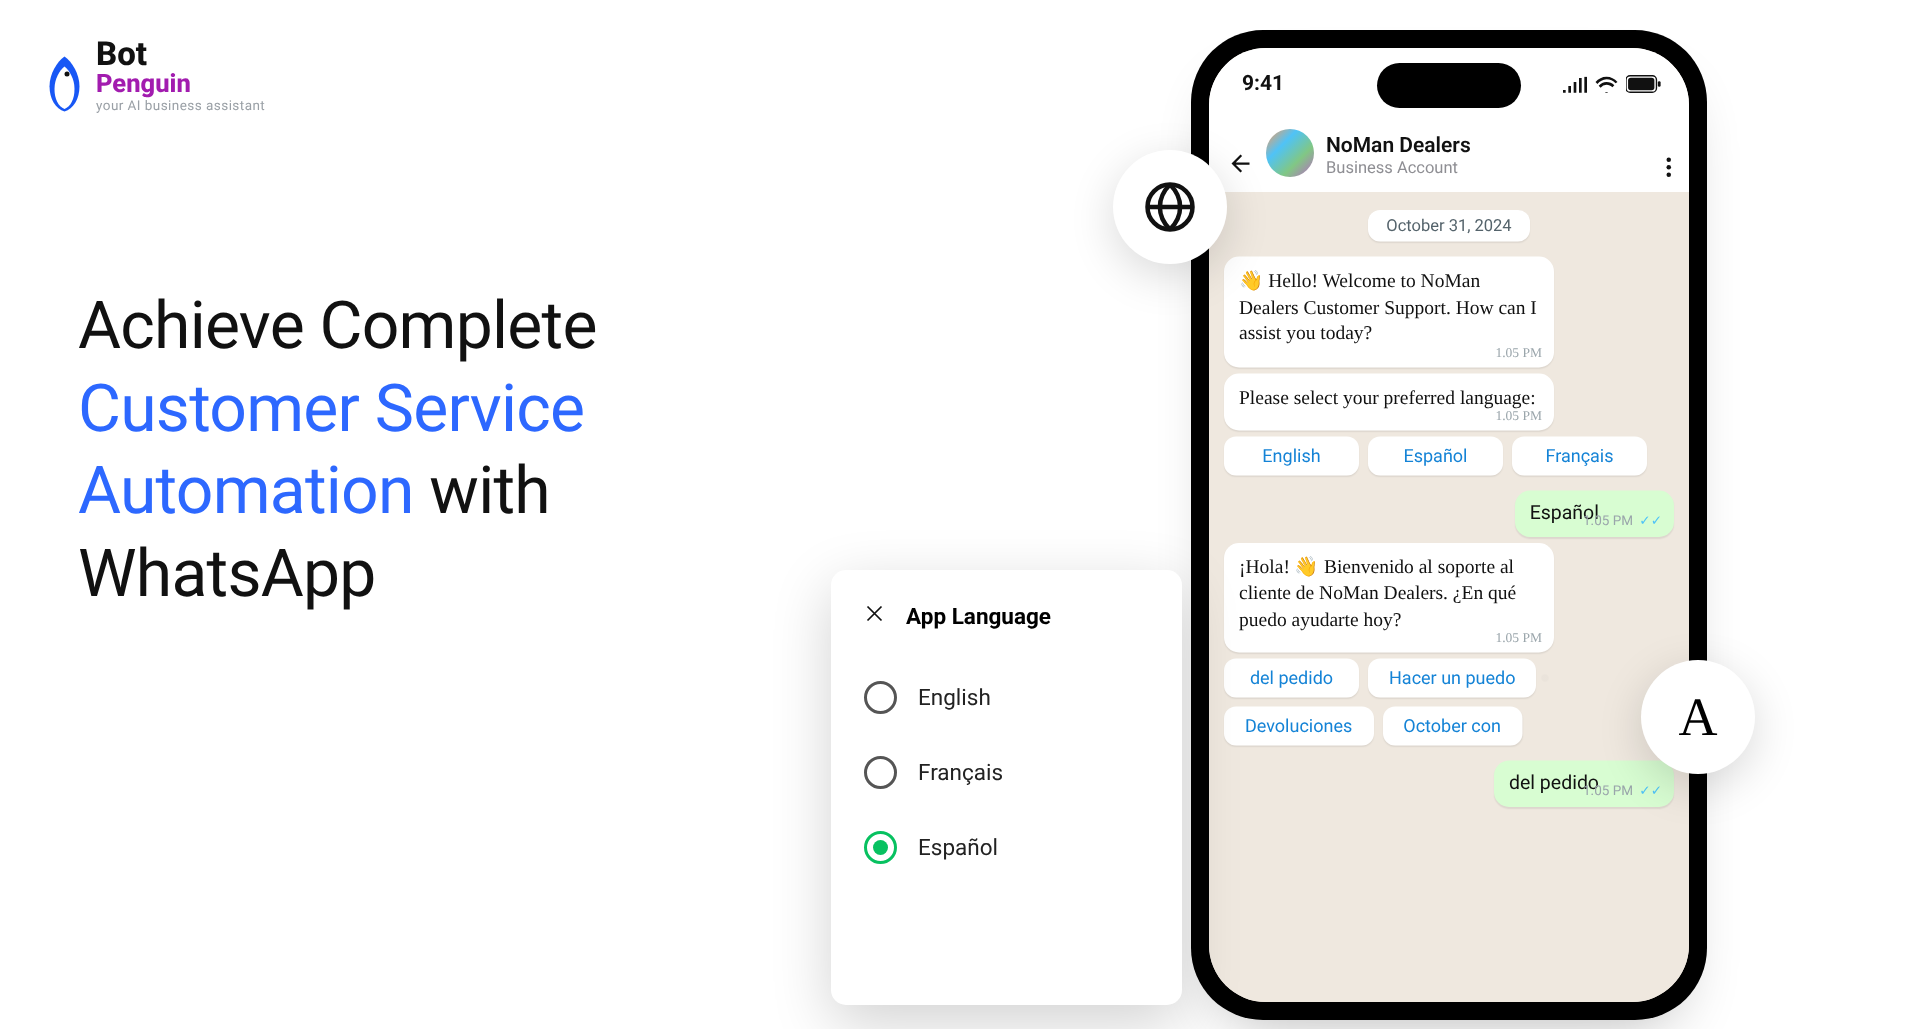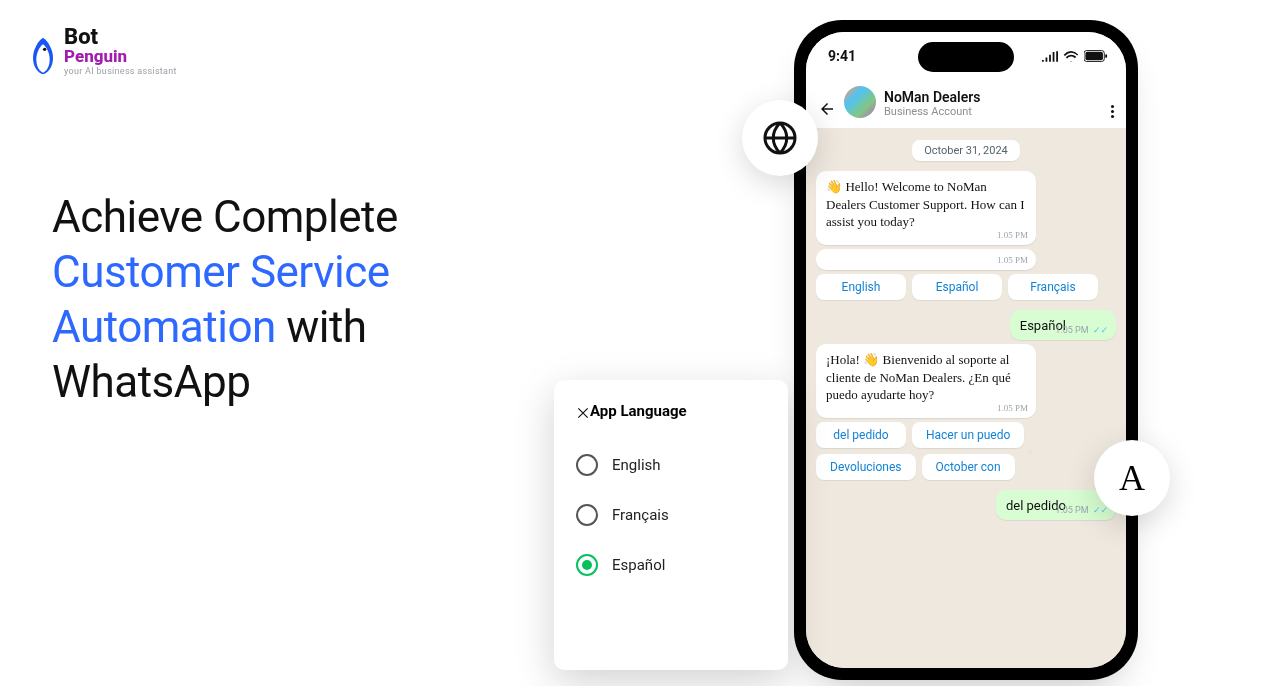--- a/index.html
+++ b/index.html
@@ -156,21 +156,21 @@
   
   .lang-sheet {
     position:absolute;
     left: 554px; top: 380px;
     width: 234px; height: 290px;
     background:#fff;
     border-radius: 10px;
     box-shadow: 0 12px 40px rgba(0,0,0,.18);
     padding: 22px 22px 10px;
   }
-  .lang-head { display:flex; align-items:flex-end; margin-bottom: 20px; }
+  .lang-head { display:flex; align-items:flex-start; gap:14px; margin-bottom: 20px; }
   .lang-title { font-weight:700; font-size:15px; }
   .lang-opt {
     display:flex; align-items:center; gap:14px;
     padding: 14px 0;
     font-size:15px; color:#222;
   }
   .radio {
     width:22px;height:22px;border-radius:50%;
     border:2.5px solid #555; position:relative; flex-shrink:0;
   }
@@ -244,20 +244,21 @@
 
     <div class="chat">
       <div class="date-pill">October 31, 2024</div>
 
       <div class="bubble-in with-corner-time">
         <span>👋 Hello! Welcome to NoMan Dealers Customer Support. How can I assist you today?</span>
         <span class="time">1.05 PM</span>
       </div>
 
       <div class="bubble-in with-corner-time">
+        <span>Please select your preferred language:</span>
         <span class="time">1.05 PM</span>
       </div>
 
       <div class="option-row">
         <div class="option-btn">English</div>
         <div class="option-btn">Español</div>
         <div class="option-btn">Français</div>
       </div>
 
       <div class="bubble-out">

